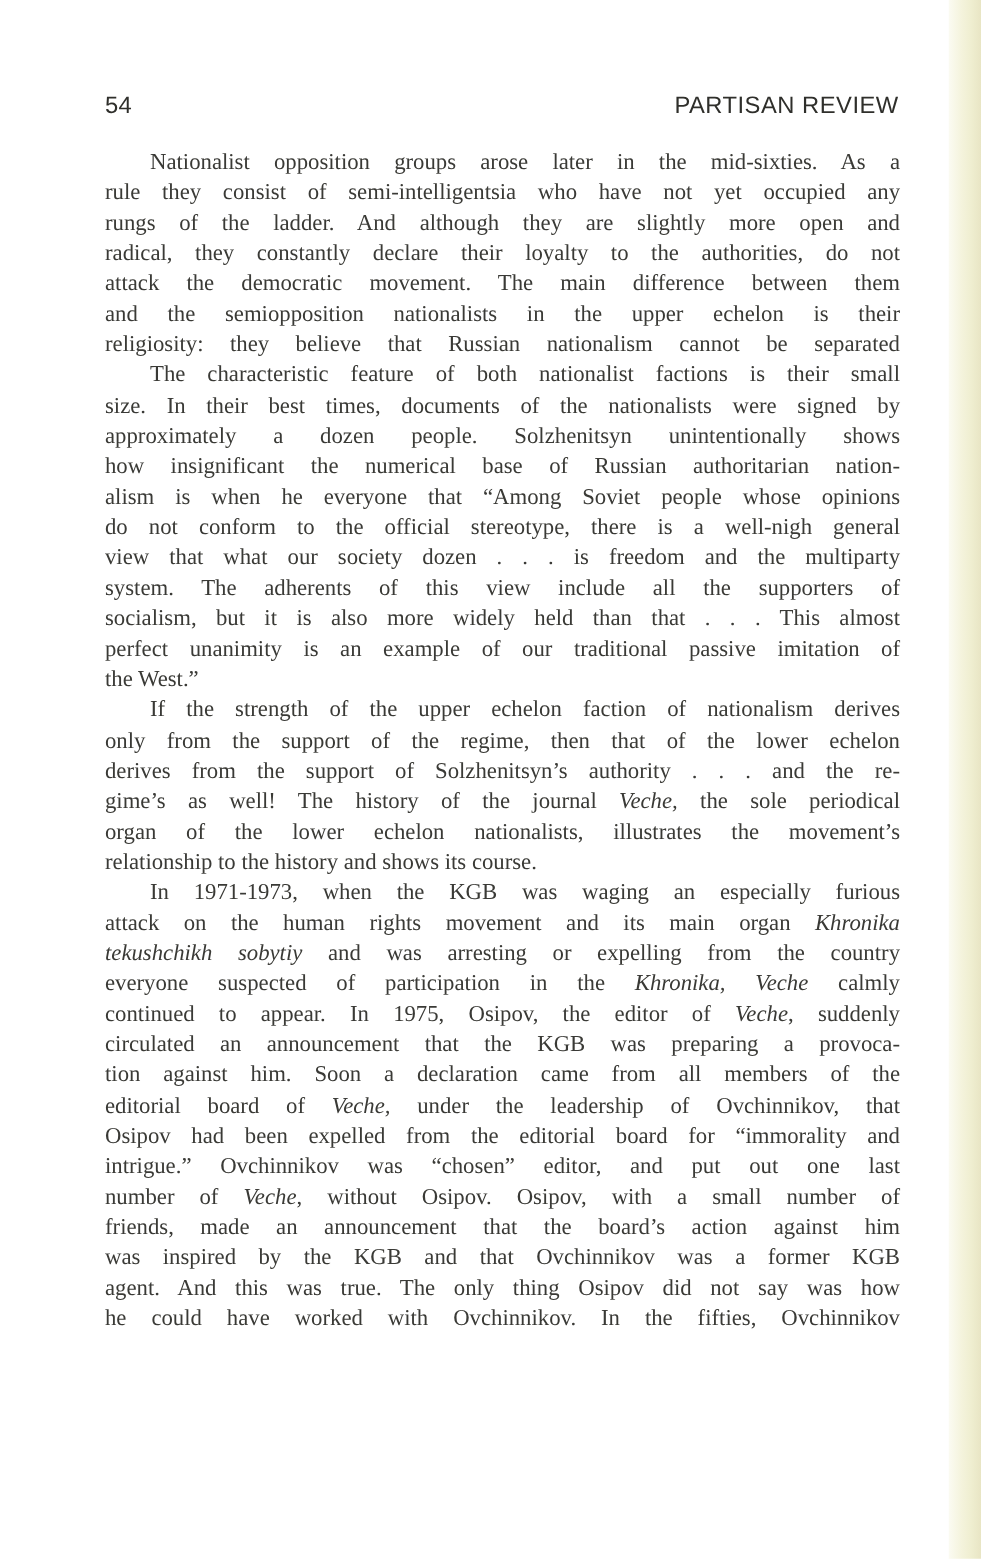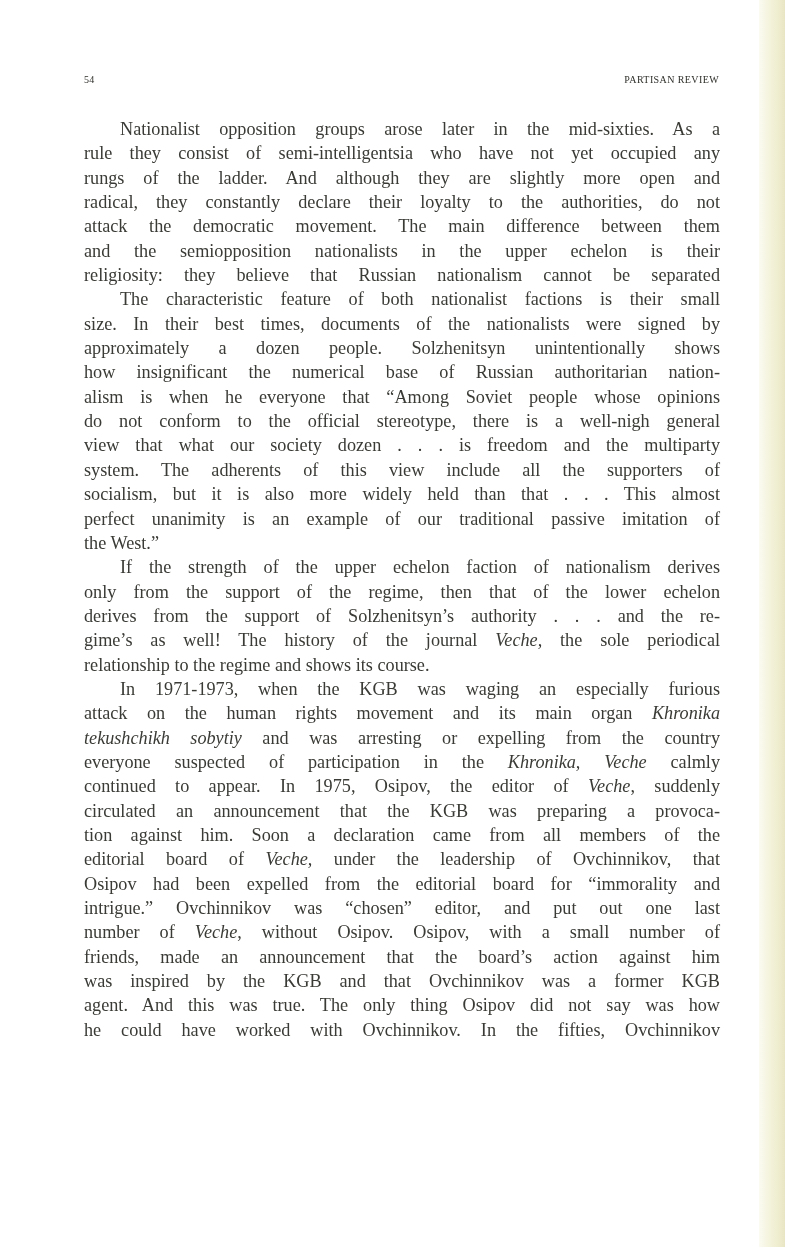--- a/index.html
+++ b/index.html
@@ -9,22 +9,22 @@
     position: relative;
     font-family: "Liberation Serif", "DejaVu Serif", serif;
     color: #3a3a36;
   }
   .page-edge {
     position: absolute; top: 0; right: 0; width: 26px; height: 1247px;
     background: linear-gradient(to right, #fbfbf2 0%, #f4f3dc 40%, #efeed0 70%, #e8e5c4 100%);
   }
   .header {
     position: absolute; left: 84px; top: 74px; width: 635px; height: 20px;
-    font-family: Liberation Serif, serif;
-    font-size: 10px; color: #2f2f2b; letter-spacing: 0.2px;
+    font-family: Liberation Sans, sans-serif;
+    font-size: 19px; color: #2f2f2b; letter-spacing: 0.2px;
   }
   .header .folio { position: absolute; left: 0; top: 0; }
   .header .running-title { position: absolute; right: 0; top: 0; letter-spacing: 0.4px; }
   .body-text {
     position: absolute; left: 84px; top: 117px; width: 636px;
   }
   .line {
     height: 24.35px; line-height: 24.35px;
     font-size: 18.2px;
     white-space: nowrap;
@@ -61,21 +61,22 @@
     <div class="line"><span>do not conform to the official stereotype, there is a well-nigh general</span></div>
     <div class="line"><span>view that what our society dozen . . . is freedom and the multiparty</span></div>
     <div class="line"><span>system. The adherents of this view include all the supporters of</span></div>
     <div class="line"><span>socialism, but it is also more widely held than that . . . This almost</span></div>
     <div class="line"><span>perfect unanimity is an example of our traditional passive imitation of</span></div>
     <div class="line last"><span>the West.”</span></div>
     <div class="line indent"><span>If the strength of the upper echelon faction of nationalism derives</span></div>
     <div class="line"><span>only from the support of the regime, then that of the lower echelon</span></div>
     <div class="line"><span>derives from the support of Solzhenitsyn’s authority . . . and the re-</span></div>
     <div class="line"><span>gime’s as well! The history of the journal </span><span class="it">Veche,</span><span> the sole periodical</span></div>
-    <div class="line last"><span>relationship to the regime and shows its course.</span></div>
+    <div class="line"><span>organ of the lower echelon nationalists, illustrates the movement’s</span></div>
+    <div class="line last"><span>relationship to the history and shows its course.</span></div>
     <div class="line indent"><span>In 1971-1973, when the KGB was waging an especially furious</span></div>
     <div class="line"><span>attack on the human rights movement and its main organ </span><span class="it">Khronika</span></div>
     <div class="line"><span class="it">tekushchikh sobytiy</span><span> and was arresting or expelling from the country</span></div>
     <div class="line"><span>everyone suspected of participation in the </span><span class="it">Khronika, Veche</span><span> calmly</span></div>
     <div class="line"><span>continued to appear. In 1975, Osipov, the editor of </span><span class="it">Veche</span><span>, suddenly</span></div>
     <div class="line"><span>circulated an announcement that the KGB was preparing a provoca-</span></div>
     <div class="line"><span>tion against him. Soon a declaration came from all members of the</span></div>
     <div class="line"><span>editorial board of </span><span class="it">Veche,</span><span> under the leadership of Ovchinnikov, that</span></div>
     <div class="line"><span>Osipov had been expelled from the editorial board for “immorality and</span></div>
     <div class="line"><span>intrigue.” Ovchinnikov was “chosen” editor, and put out one last</span></div>

